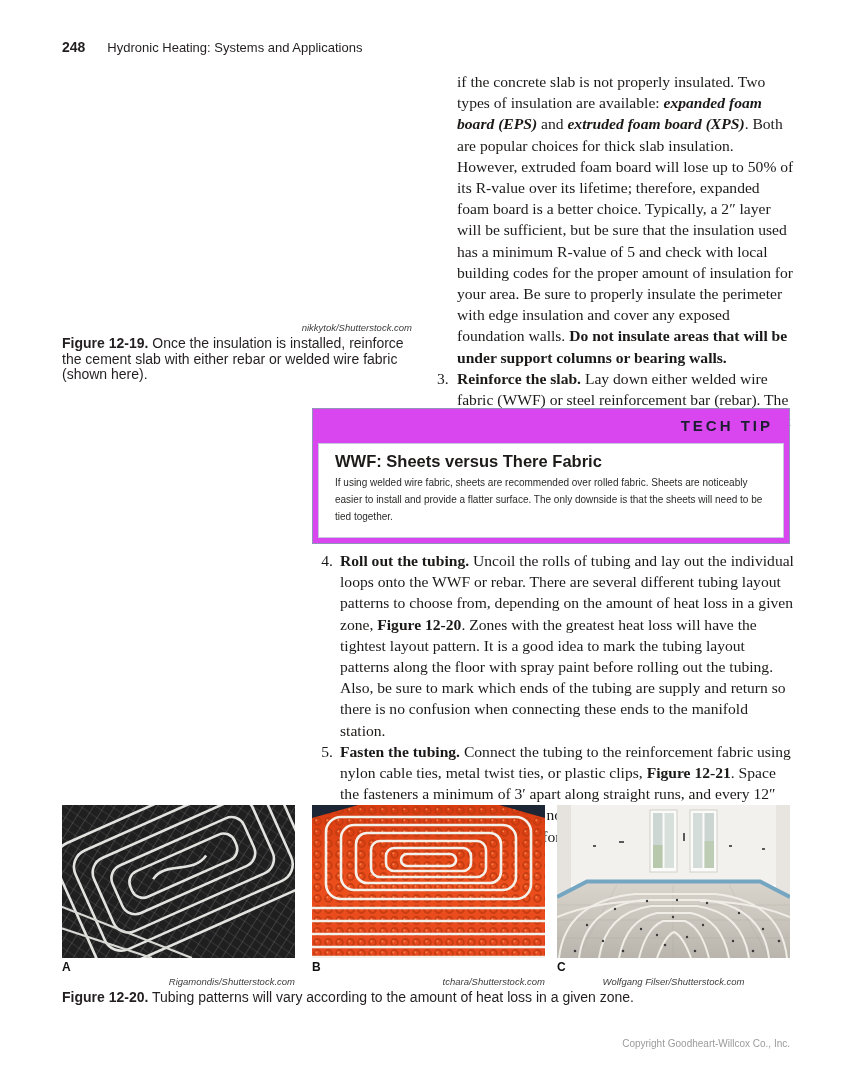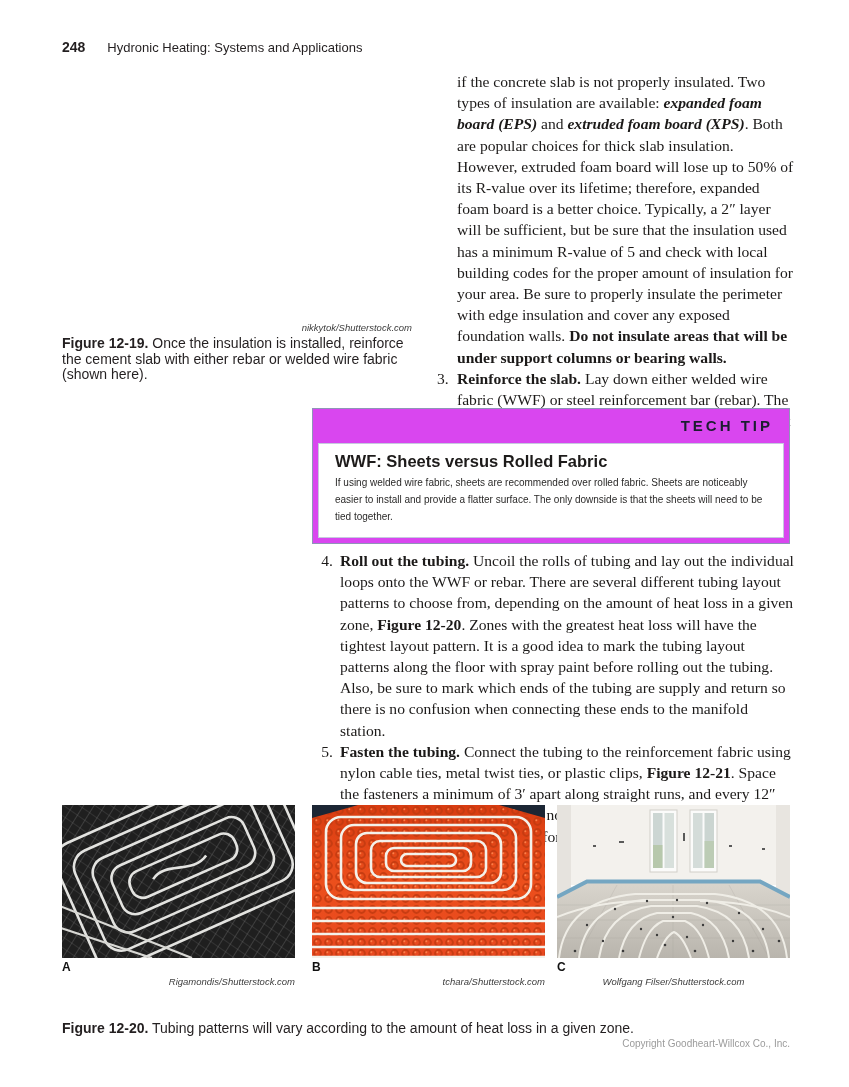--- a/index.html
+++ b/index.html
@@ -37,21 +37,21 @@
   .steps .num{width:28px;flex:0 0 28px;text-align:right;padding-right:7px;box-sizing:border-box;}
   
   .photo{position:absolute;top:805px;width:233px;height:153px;margin:0;padding:0;}
   .photo svg{display:block;width:100%;height:100%;}
   .photoA{left:62px;} .photoB{left:312px;} .photoC{left:557px;}
   .photo-label{position:absolute;top:960px;font-family:"Liberation Sans",sans-serif;font-weight:bold;font-size:12px;color:#111;}
   .labA{left:62px;} .labB{left:312px;} .labC{left:557px;}
   .credA{left:62px;top:976px;width:233px;}
   .credB{left:312px;top:976px;width:233px;}
   .credC{left:557px;top:976px;width:233px;text-align:center;}
-  .fig20-caption{left:62px;top:990px;width:740px;margin-top:31px;}
+  .fig20-caption{left:62px;top:990px;width:740px;}
   .copyright{position:absolute;right:59px;top:1038px;font-family:"Liberation Sans",sans-serif;font-size:10px;color:#9b9b9b;}
 </style>
 </head>
 <body>
 
 <div id="page">
 
   <header class="page-header">
     <span class="pg-num">248</span><span class="pg-title">Hydronic Heating: Systems and Applications</span>
   </header>
@@ -127,21 +127,21 @@
     <p><span>if the concrete slab is not properly insulated. Two types of insulation are available: </span><span class="bi">expanded foam board (EPS)</span><span> and </span><span class="bi">extruded foam board (XPS)</span><span>. Both are popular choices for thick slab insulation. However, extruded foam board will lose up to 50% of its R-value over its lifetime; therefore, expanded foam board is a better choice. Typically, a 2″ layer will be sufficient, but be sure that the insulation used has a minimum R-value of 5 and check with local building codes for the proper amount of insulation for your area. Be sure to properly insulate the perimeter with edge insulation and cover any exposed foundation walls. </span><span class="bb">Do not insulate areas that will be under support columns or bearing walls.</span></p>
     <div class="list-item">
       <span class="num">3.</span>
       <div class="li-text"><span class="bb">Reinforce the slab.</span><span> Lay down either welded wire fabric (WWF) or steel reinforcement bar (rebar). The tubing can be attached to the WWF or rebar to hold it in place while the concrete is poured, </span><span class="bb">Figure 12-19</span><span>.</span></div>
     </div>
   </div>
 
   <aside class="tech-tip">
     <div class="tech-tip-bar">TECH TIP</div>
     <div class="tech-tip-inner">
-      <p class="tech-tip-title">WWF: Sheets versus Rolled Fabric</p>
+      <p class="tech-tip-title">WWF: Sheets versus There Fabric</p>
       <p class="tech-tip-body">If using welded wire fabric, sheets are recommended over rolled fabric. Sheets are noticeably easier to install and provide a flatter surface. The only downside is that the sheets will need to be tied together.</p>
     </div>
   </aside>
 
   <div class="steps">
     <div class="list-item">
       <span class="num">4.</span>
       <div class="li-text"><span class="bb">Roll out the tubing.</span><span> Uncoil the rolls of tubing and lay out the individual loops onto the WWF or rebar. There are several different tubing layout patterns to choose from, depending on the amount of heat loss in a given zone, </span><span class="bb">Figure 12-20</span><span>. Zones with the greatest heat loss will have the tightest layout pattern. It is a good idea to mark the tubing layout patterns along the floor with spray paint before rolling out the tubing. Also, be sure to mark which ends of the tubing are supply and return so there is no confusion when connecting these ends to the manifold station.</span></div>
     </div>
     <div class="list-item">

